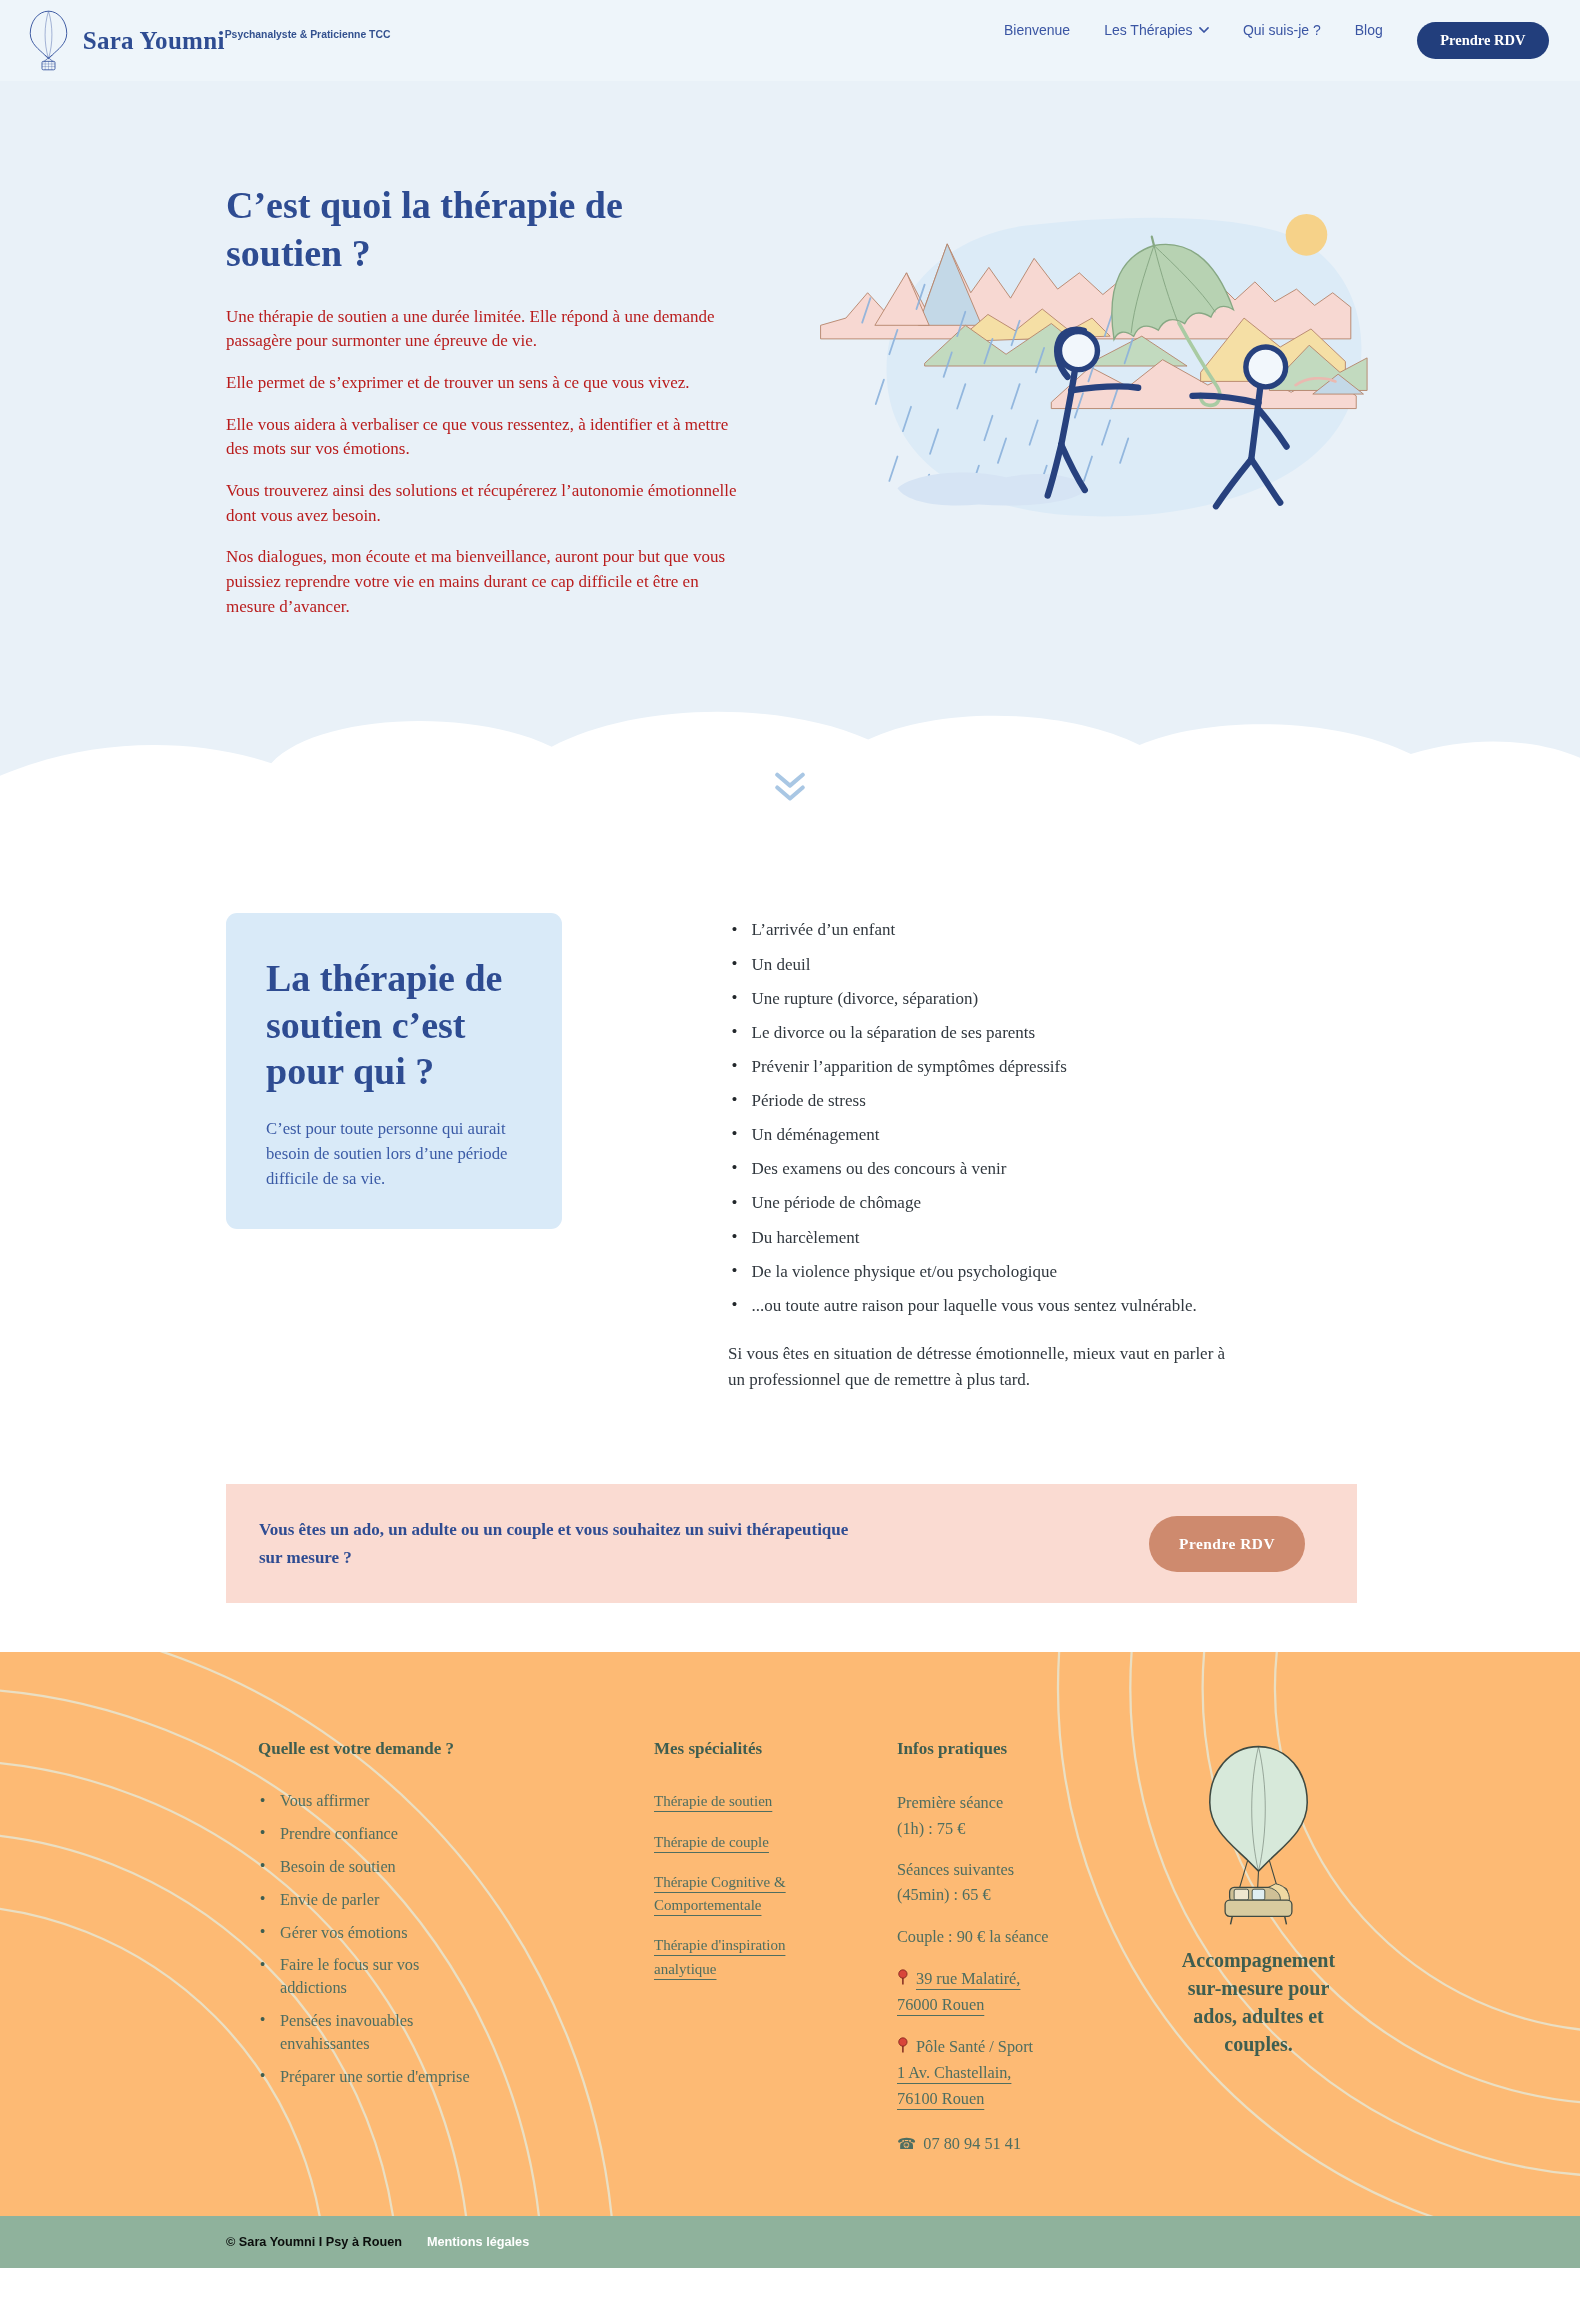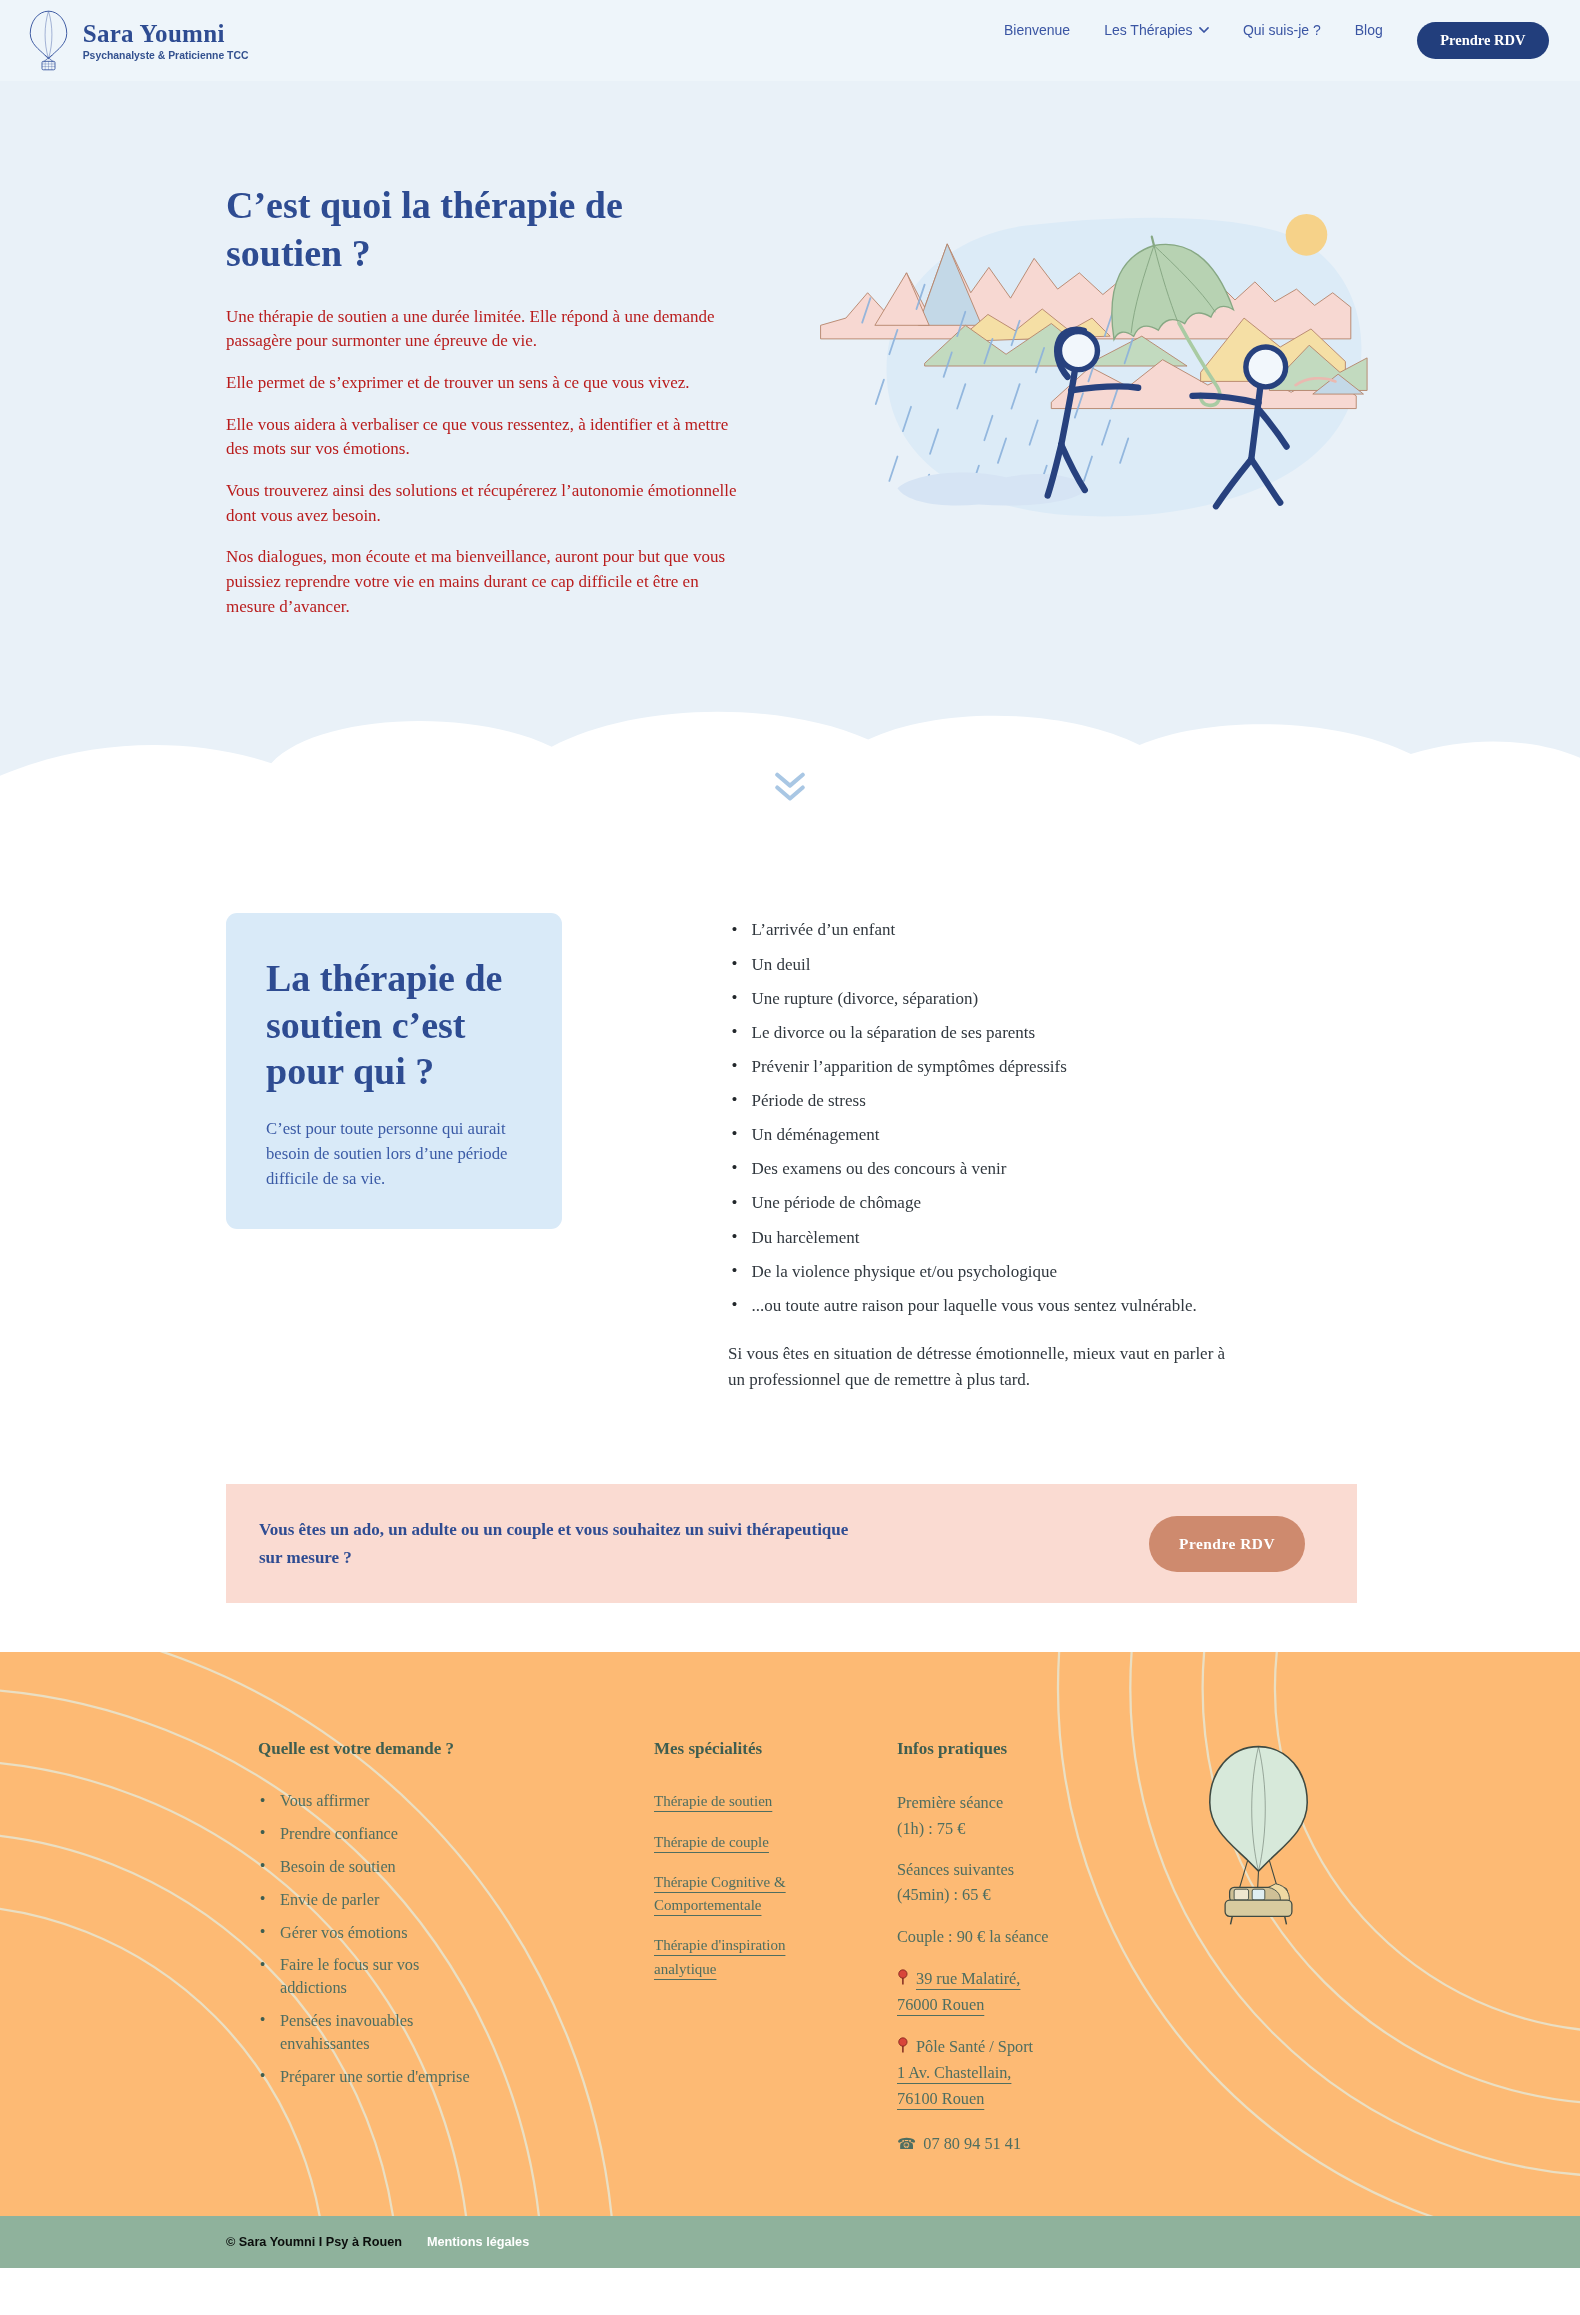--- a/index.html
+++ b/index.html
@@ -5,21 +5,21 @@
   * { margin:0; padding:0; box-sizing:border-box; }
   html,body { background:#fff; }
   body { width:1580px; font-family:"Liberation Serif","DejaVu Serif",serif; color:#3a424a; }
   .page { width:1580px; overflow:hidden; }
   a { text-decoration:none; color:inherit; cursor:pointer; }
 
   
   header.site { height:81px; background:#eef5fa; display:flex; align-items:center; padding:0 31px 0 27px; }
   .brand { display:flex; align-items:center; gap:12.7px; }
   .brand-balloon svg { display:block; }
-  .brand-text { display:flex; flex-direction:column; }
+  .brand-text { display:flex; }
   .brand-name { font-size:25px; font-weight:bold; color:#2e4c92; letter-spacing:0.3px; line-height:1.1; }
   .brand-tagline { font-family:"Liberation Sans","DejaVu Sans",sans-serif; font-size:10.4px; font-weight:bold; color:#33518f; margin-top:2.7px; }
   nav.main { margin-left:auto; display:flex; align-items:flex-start; gap:34px; font-family:"Liberation Sans","DejaVu Sans",sans-serif; font-size:14px; color:#3a55a3; }
   nav.main a.nav-link { display:flex; align-items:center; gap:6.3px; }
   .rdv-btn { background:#223e7c; color:#fff !important; font-family:"Liberation Serif","DejaVu Serif",serif; font-weight:bold; font-size:14.5px; padding:10px 23.5px; border-radius:20px; }
 
   
   .hero { position:relative; background:#e9f1f8; height:742px; }
   .hero-inner { display:flex; padding-left:226px; }
   .hero-text { width:516px; padding-top:101px; }
@@ -346,20 +346,21 @@
             <g transform="translate(33,160)">
               <rect x="5" y="0" width="64" height="16" rx="5" fill="#cfc096" stroke-width="1.4"></rect>
               <rect x="10" y="2" width="16" height="12" rx="2" fill="#eee6cf" stroke-width="1"></rect>
               <rect x="30" y="2" width="14" height="12" rx="2" fill="#dfeef2" stroke-width="1"></rect>
               <path d="M48,0 C58,2 64,10 60,18 L70,20 C74,8 68,-2 56,-4 Z" fill="#f0d9a2" stroke-width="1"></path>
               <rect x="0" y="14" width="74" height="18" rx="5" fill="#d8cb9f" stroke-width="1.4"></rect>
               <path d="M8,32 L6,41 M66,32 L68,41" stroke-width="1.6"></path>
             </g>
           </svg>
         </div>
+        <p class="tagline">Accompagnement sur-mesure pour ados, adultes et couples.</p>
       </div>
     </div>
   </footer>
 
   <div class="bottom-bar">
     <span class="copyright">© Sara Youmni I Psy à Rouen</span>
     <a class="legal">Mentions légales</a>
   </div>
 
 </div>

